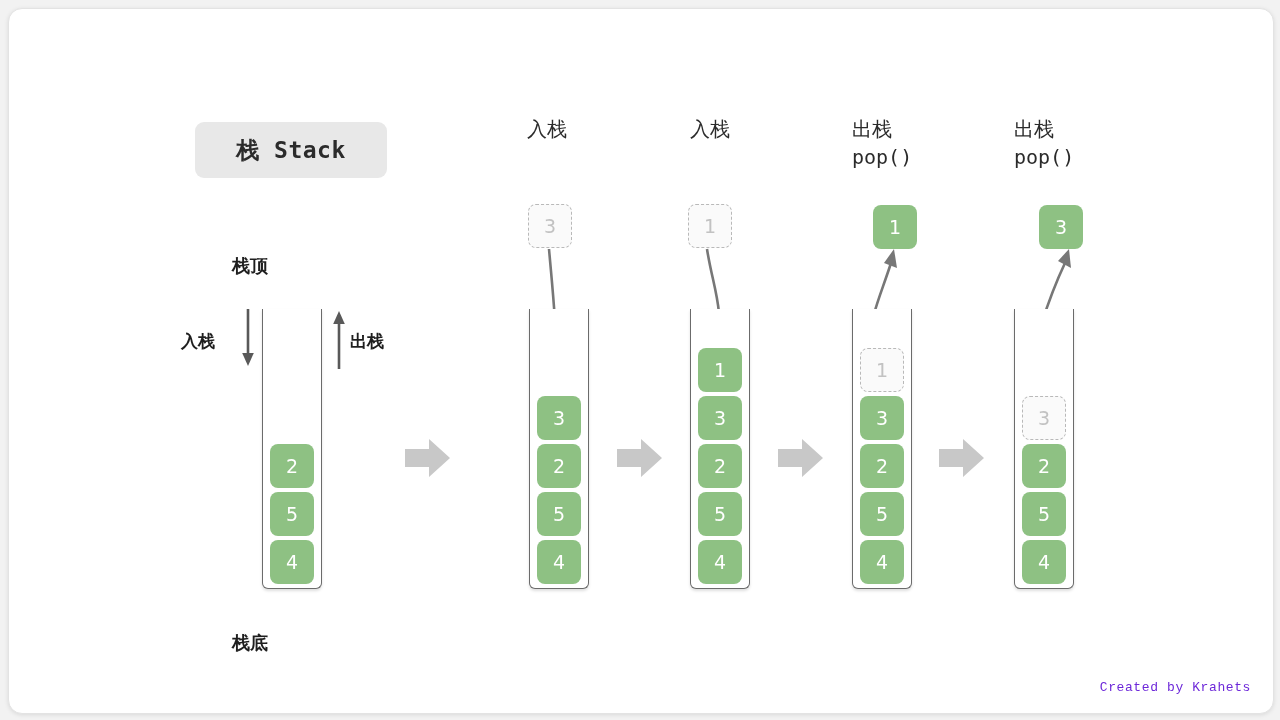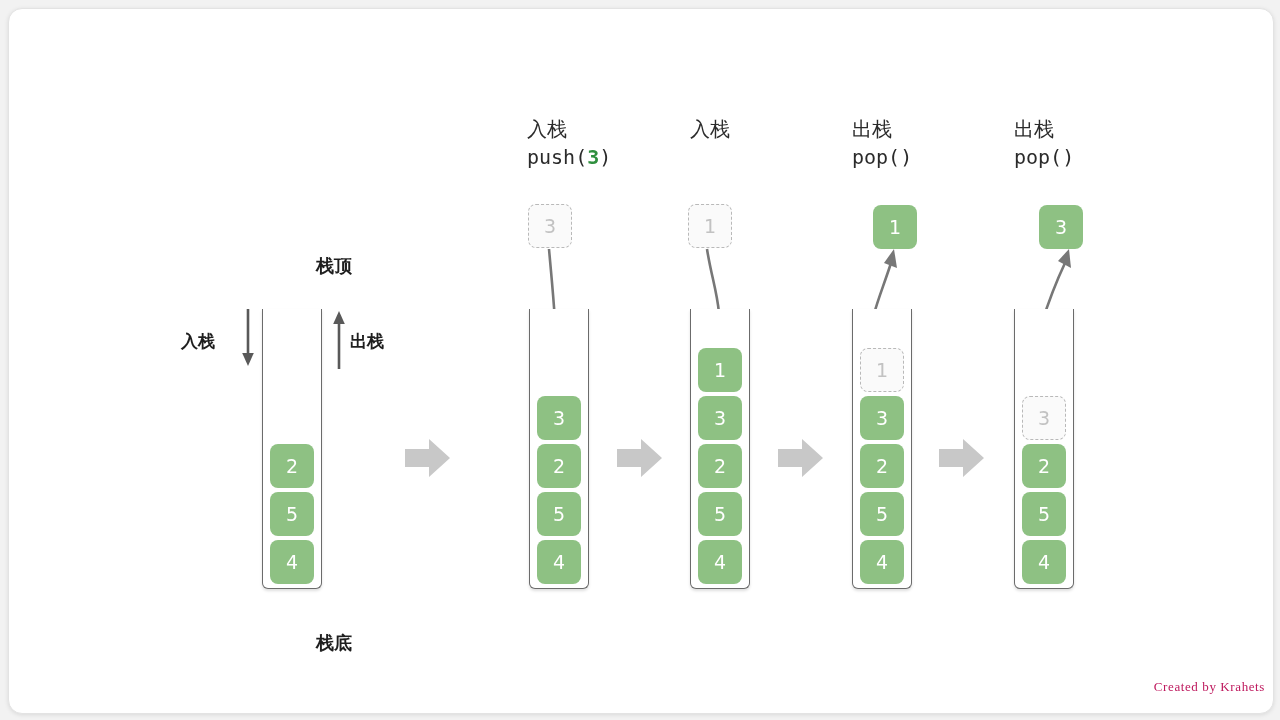--- a/index.html
+++ b/index.html
@@ -17,21 +17,21 @@
   
   .title-chip{
     position:absolute;left:186px;top:113px;width:192px;height:56px;
     background:#e8e8e8;border-radius:9px;
     display:flex;align-items:center;justify-content:center;
     font-family:"DejaVu Sans Mono","Liberation Mono",monospace;
     font-size:23px;font-weight:700;color:#2b2b2b;letter-spacing:0.5px;
   }
   
   .cap{
-    position:absolute;text-align:right;
+    position:absolute;text-align:left;
     font-size:18px;font-weight:700;color:#1e1e1e;
     font-family:"DejaVu Sans","Liberation Sans",sans-serif;
   }
   #cap-top{left:223px;top:245px;width:120px;}
   #cap-bottom{left:223px;top:622px;width:120px;}
   
   .sidelab{
     position:absolute;font-size:17px;font-weight:700;color:#1e1e1e;
     white-space:nowrap;
   }
@@ -82,31 +82,32 @@
   }
   .colhead .l2{
     font-family:"DejaVu Sans Mono","Liberation Mono",monospace;
     font-size:20px;color:#2b2b2b;
   }
   .colhead .num{color:#2f8f3e;font-weight:700;}
   
   .conn{position:absolute;}
   
   .footer{
-    position:absolute;right:8px;bottom:18px;
-    font-family:Liberation Serif, serif;
-    font-size:13px;color:#be185d;letter-spacing:0.6px;
+    position:absolute;right:22px;bottom:18px;
+    font-family:Liberation Mono, monospace;
+    font-size:13px;color:#6d28d9;letter-spacing:0.6px;
   }
   svg{display:block;overflow:visible;}
 </style>
 </head>
 <body>
 
 <div class="card">
 
+  <div class="title-chip">栈 Stack</div>
 
   <div class="cap" id="cap-top">栈顶</div>
   <div class="cap" id="cap-bottom">栈底</div>
 
   <div class="sidelab" id="lab-push">入栈</div>
   <div class="varrow" style="left:230px;top:300px;">
     <svg width="18" height="60" viewBox="0 0 18 60">
       <line x1="9" y1="0" x2="9" y2="46" stroke="#595959" stroke-width="2.6"></line>
       <polygon points="9,57 3.2,44 14.8,44" fill="#595959"></polygon>
     </svg>
@@ -129,21 +130,20 @@
   </div>
 
   <div class="conn" style="left:396px;top:428px;">
     <svg width="46" height="42" viewBox="0 0 46 42">
       <polygon points="0,12 24,12 24,2 45,21 24,40 24,30 0,30" fill="#c8c8c8"></polygon>
     </svg>
   </div>
 
   <div class="colhead" style="left:518px;top:106px;">
     <div>入栈</div>
-    <div class="l2"><span>push(</span><span class="num">3</span><span>)</span></div>
   </div>
   <div class="float ghost" style="left:519px;top:195px;">3</div>
   <div class="conn" style="left:520px;top:240px;">
     <svg width="50" height="130" viewBox="0 0 50 130">
       <path d="M 20 0 C 24 45, 27 72, 28 112" stroke="#777777" stroke-width="2.6" fill="none"></path>
       <polygon points="28.5,128 21.5,112 35.5,111" fill="#777777"></polygon>
     </svg>
   </div>
   <div class="tube" style="left:520px;top:300px;height:280px;">
     <div class="wall"></div>

